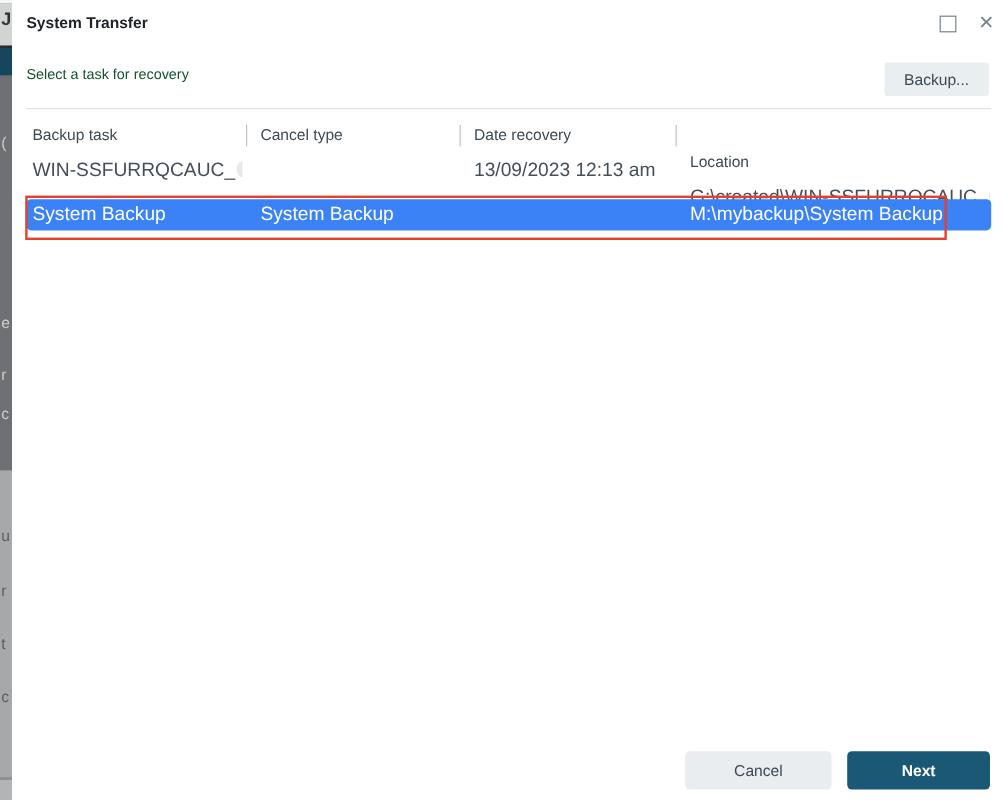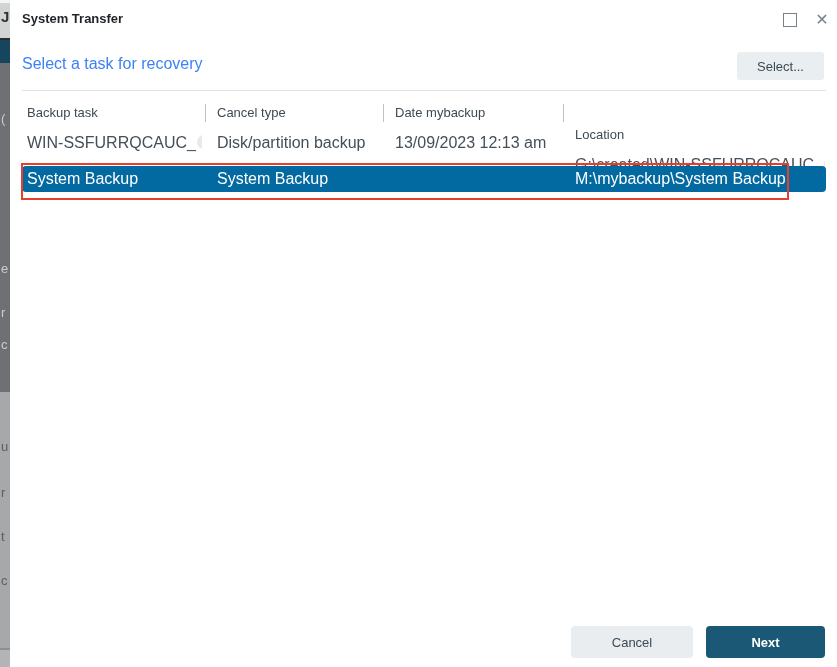--- a/index.html
+++ b/index.html
@@ -32,21 +32,21 @@
   .dialog{position:absolute;left:10px;top:0;width:827px;height:667px;background:#ffffff;}
 
   .titlebar{position:absolute;left:0;top:0;width:100%;height:40px;background:#ffffff;}
   .window-title{position:absolute;left:12px;top:11px;font-size:13px;font-weight:600;color:#1f2328;text-align:center;}
   .win-btn{position:absolute;top:6px;width:28px;height:28px;display:flex;align-items:center;justify-content:center;cursor:pointer;}
   .btn-max{left:766px;}
   .btn-close{left:798px;}
   .max-glyph{display:block;width:12px;height:12px;border:1.5px solid #76828a;background:transparent;}
   .close-glyph{font-size:16px;color:#76828a;line-height:16px;}
 
-  .heading{position:absolute;left:12px;top:55px;font-size:16px;color:#3b82f6;}
+  .heading{position:absolute;left:12px;top:55px;font-size:12px;color:#14532d;}
   .browse-btn{
     position:absolute;left:727px;top:52px;width:87px;height:28px;
     background:#e9eef1;border:none;border-radius:3px;
     font-size:13px;color:#3d4953;display:flex;align-items:center;justify-content:center;cursor:pointer;
     font-family:inherit;
   }
   .heading-divider{position:absolute;left:12px;top:90px;width:804px;height:1px;background:#e2e2e2;}
 
   
   .thead{position:absolute;left:0;top:100px;width:827px;height:26px;}
@@ -58,21 +58,21 @@
   .th-sep{position:absolute;top:4px;width:1px;height:18px;background:#bcc3c8;}
   .sep1{left:195px;}.sep2{left:373px;}.sep3{left:553px;}
 
   .row{position:absolute;left:0;width:827px;height:26px;cursor:pointer;}
   .row1{top:130px;}
   .cell{position:absolute;top:0;height:26px;line-height:26px;font-size:16px;color:#454f59;white-space:nowrap;overflow:hidden;}
   .blur-pill{display:inline-block;vertical-align:middle;width:36px;height:14px;margin:0 1px 3px 1px;background:#e8eaec;border-radius:7px;box-shadow:inset -6px 0 6px #dfe2e5;}
 
   .row-selected{
     position:absolute;left:12px;top:166px;width:804px;height:26px;
-    background:#0369a1;border-radius:4px;cursor:pointer;z-index:1;
+    background:#3b82f6;border-radius:4px;cursor:pointer;z-index:1;
   }
   .row-selected .cell{color:#ffffff;}
   .s-col1{left:5px;width:175px;}
   .s-col2{left:195px;width:163px;}
   .s-col3{left:373px;width:165px;}
   .s-col4{left:553px;width:250px;}
 
   .annotation-box{
     position:absolute;left:11px;top:163px;width:764px;height:33px;
     border:2px solid #e5402c;z-index:5;pointer-events:none;background:transparent;
@@ -118,36 +118,35 @@
       <span class="window-title">System Transfer</span>
       <div class="win-btn btn-max">
         <span class="max-glyph"></span>
       </div>
       <div class="win-btn btn-close">
         <span class="close-glyph">✕</span>
       </div>
     </div>
 
     <div class="heading">Select a task for recovery</div>
-    <button class="browse-btn">Select...</button>
+    <button class="browse-btn">Backup...</button>
     <div class="heading-divider"></div>
 
     <div class="thead">
       <span class="th col1">Backup task</span>
       <span class="th col2">Cancel type</span>
-      <span class="th col3">Date mybackup</span>
+      <span class="th col3">Date recovery</span>
       <span class="th col4">Location</span>
       <span class="th-sep sep1"></span>
       <span class="th-sep sep2"></span>
       <span class="th-sep sep3"></span>
     </div>
 
     <div class="row row1">
       <span class="cell col1"><span>WIN-SSFURRQCAUC_</span><span class="blur-pill"></span></span>
-      <span class="cell col2">Disk/partition backup</span>
       <span class="cell col3">13/09/2023 12:13 am</span>
       <span class="cell col4"><span>G:\created\WIN-SSFURRQCAUC_</span><span class="blur-pill"></span><span>.</span></span>
     </div>
 
     <div class="row-selected">
       <span class="cell s-col1">System Backup</span>
       <span class="cell s-col2">System Backup</span>
       <span class="cell s-col4">M:\mybackup\System Backup</span>
     </div>
 

